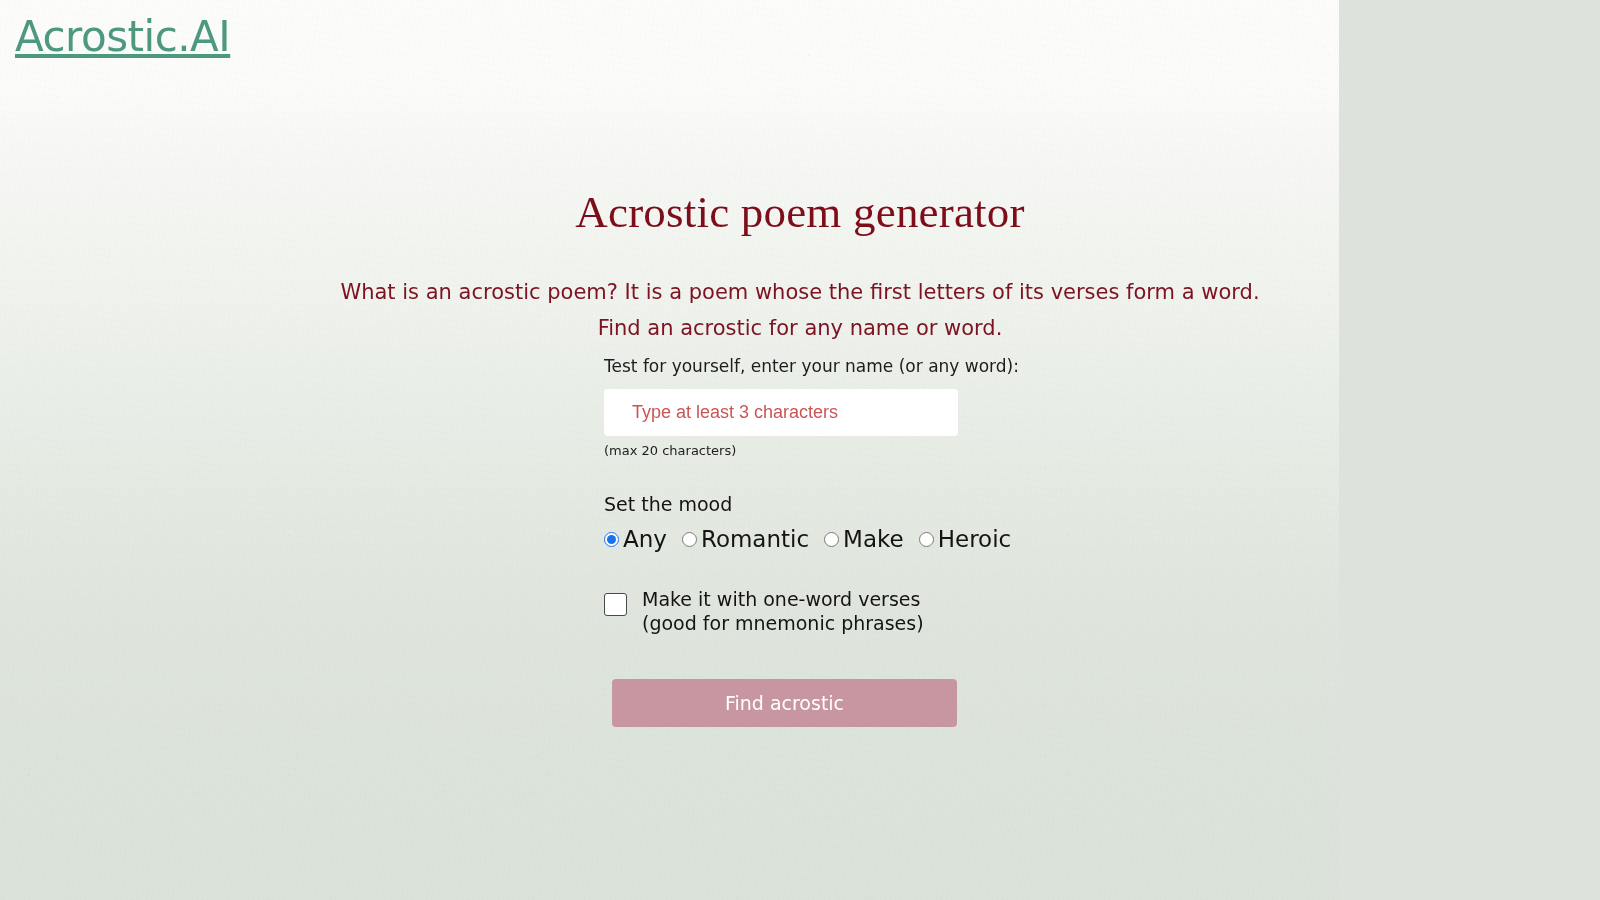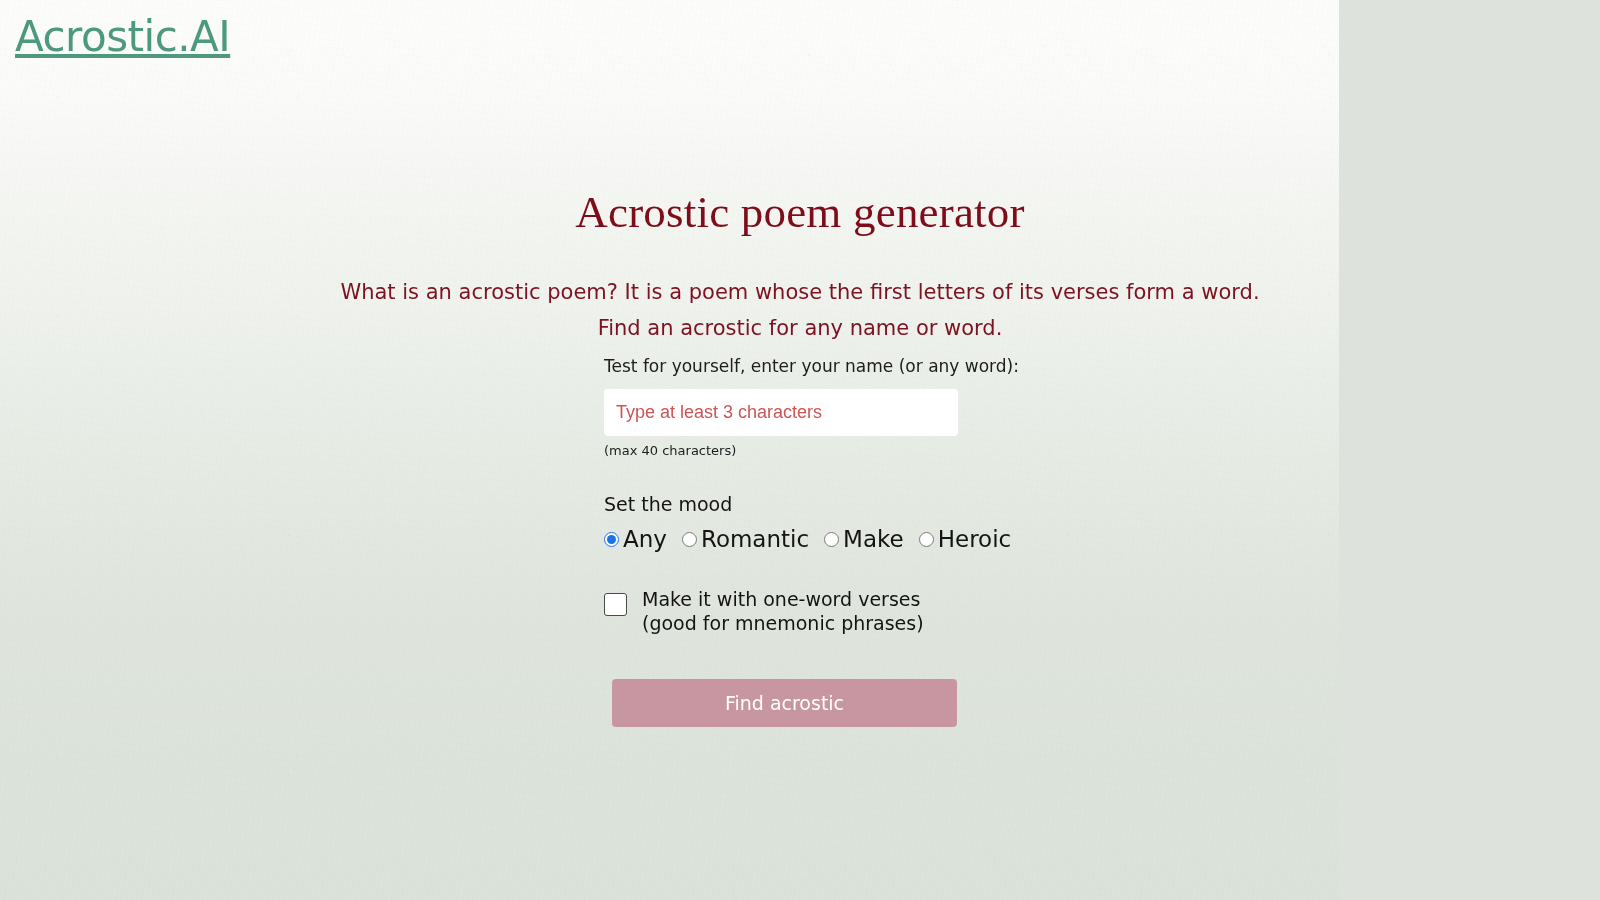--- a/index.html
+++ b/index.html
@@ -108,21 +108,21 @@
     color: #1d1d1d;
     line-height: 22px;
     text-align: center;
     margin: 0 0 12px 0;
     white-space: nowrap;
   }
   #name-input {
     display: block;
     width: 354px;
     height: 47px;
-    padding: 0 12px;
+    padding: 0 28px;
     border: none;
     border-radius: 4px;
     background: #ffffff;
     font-family: "Liberation Sans", sans-serif;
     font-size: 18px;
     color: #1d4ed8;
     outline: none;
   }
   #name-input::placeholder {
     color: #cb5555;
@@ -226,21 +226,21 @@
     <p class="subtitle" id="sub1">What is an acrostic poem? It is a poem whose the first letters of its verses form a word.</p>
     <p class="subtitle" id="sub2">Find an acrostic for any name or word.</p>
   </div>
 
   <div id="form">
 
     <div id="input-label">Test for yourself, enter your name (or any word):</div>
 
     <input id="name-input" type="text" placeholder="Type at least 3 characters" style="">
 
-    <div id="max-note">(max 40 characters)</div>
+    <div id="max-note">(max 20 characters)</div>
 
     <div id="mood-title">Set the mood</div>
 
     <div id="mood-row">
       <label class="radio-opt">
         <input type="radio" name="mood" checked="" style="">
         <span>Any</span>
       </label>
       <label class="radio-opt">
         <input type="radio" name="mood" style="">

